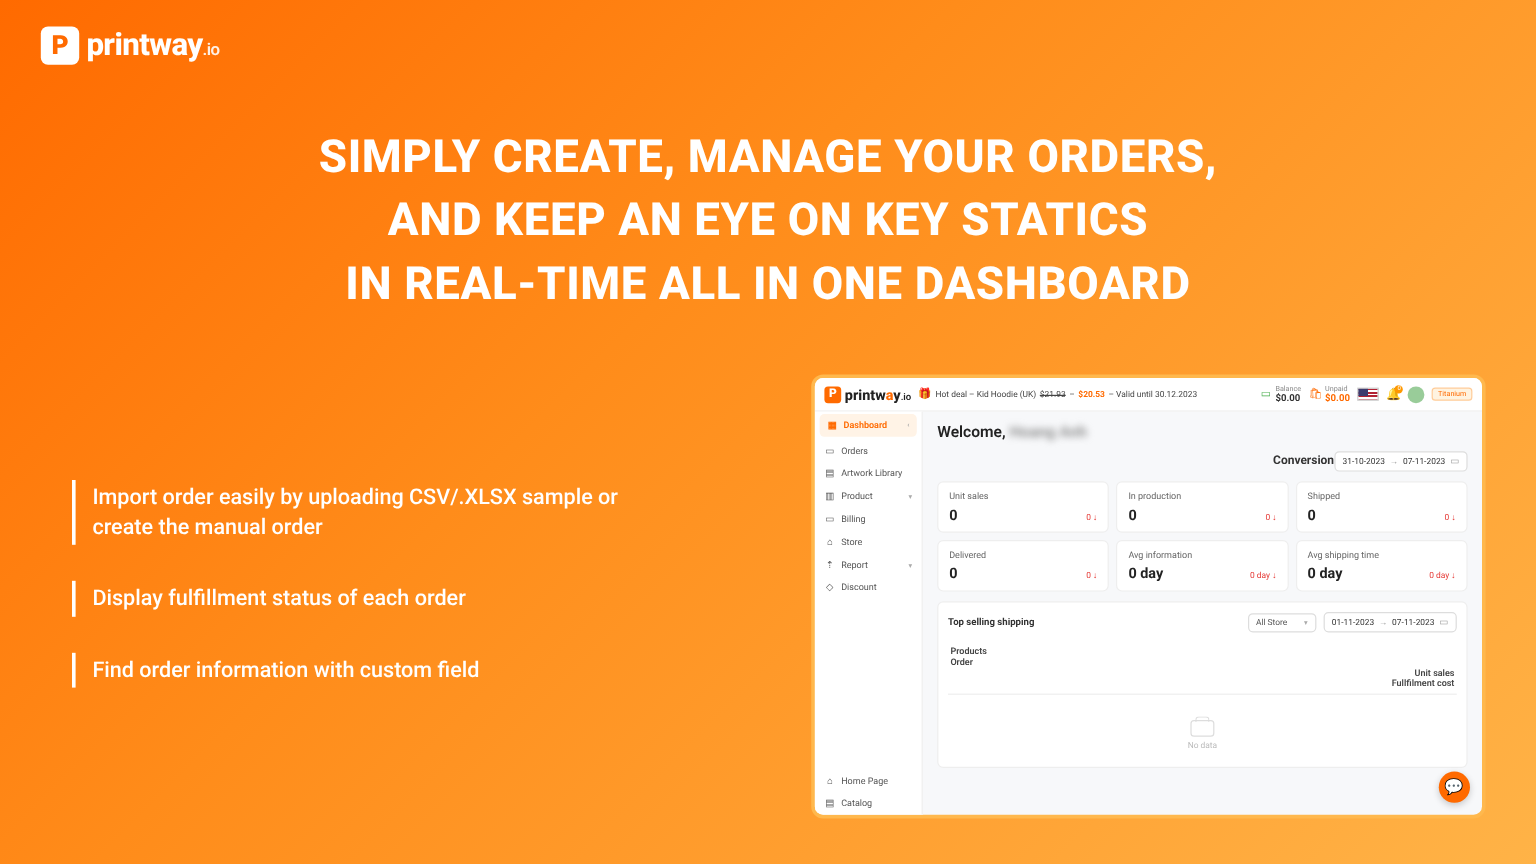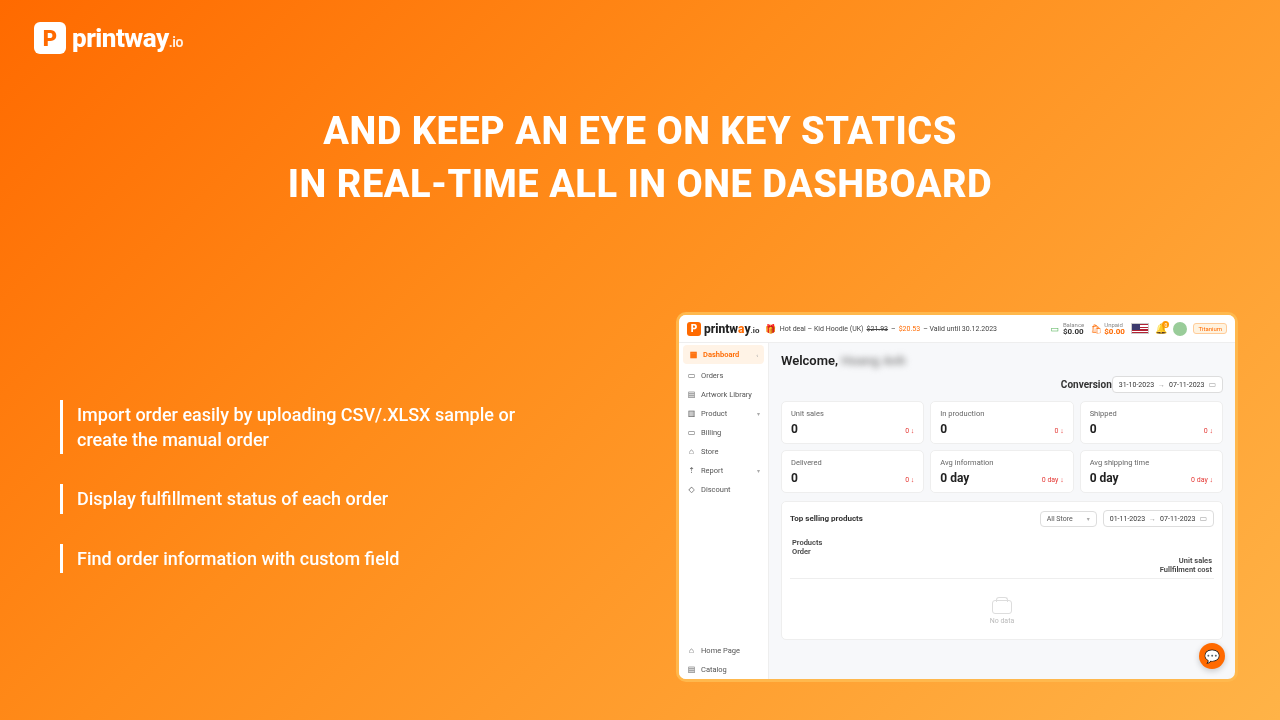--- a/index.html
+++ b/index.html
@@ -17,21 +17,21 @@
 .app { position: absolute; right: 42px; top: 312px; width: 562px; height: 370px; background: #f7f8fa; border: 3px solid #ffb84d; border-radius: 10px; overflow: hidden; font-size: 8px; color: #333; display: flex; flex-direction: column; }
 .app-header { height: 28px; background: #fff; border-bottom: 1px solid #eee; display: flex; align-items: center; padding: 0 8px; gap: 6px; }
 .app-logo { display: flex; align-items: center; gap: 3px; }
 .app-logo .mark { width: 14px; height: 14px; background: #ff6a00; border-radius: 3px; display: flex; align-items: center; justify-content: center; color:#fff; font-weight:900; font-size:10px;}
 .app-logo .t { font-weight: 800; font-size: 12px; color:#222;}
 .app-logo .t .o { color:#ff6a00;}
 .app-logo .t .io2 { font-size:8px; font-weight:600;}
 .deal { display:flex; align-items:center; gap:3px; font-size:7px; color:#444;}
 .deal .gift { font-size:9px;}
 .deal .price1 { text-decoration: line-through; }
-.deal .price2 { color:#ff6a00; font-weight:400;}
+.deal .price2 { color:#ff6a00; font-weight:700;}
 .header-right { margin-left:auto; display:flex; align-items:center; gap:6px;}
 .bal-box { display:flex; align-items:center; gap:2px;}
 .bal-box .lbl { font-size:6px; color:#888; line-height:1;}
 .bal-box .val { font-size:8px; font-weight:700; line-height:1;}
 .bal-box .col { display:flex; flex-direction:column; align-items:flex-start;}
 .bal-icon { width:12px; height:12px; display:flex; align-items:center; justify-content:center; font-size:9px;}
 .flag { width:18px; height:11px; background:linear-gradient(to bottom, #b22234 0%, #b22234 15%, #fff 15%, #fff 30%, #b22234 30%, #b22234 45%, #fff 45%, #fff 60%, #b22234 60%, #b22234 75%, #fff 75%, #fff 90%, #b22234 90%); position:relative; border:0.5px solid #ccc;}
 .flag::before{content:"";position:absolute;top:0;left:0;width:8px;height:6px;background:#3c3b6e;}
 .bell { position:relative; font-size:10px; color:#666;}
 .bell .dot { position:absolute; top:-2px; right:-2px; width:7px; height:7px; background:#ff9800; border-radius:50%; font-size:5px; color:#fff; display:flex; align-items:center; justify-content:center;}
@@ -82,20 +82,21 @@
 </head>
 <body>
 
 <div class="bg">
   <div class="logo-main">
     <div class="logo-mark">P</div>
     <div class="logo-text"><span>printway</span><span class="io">.io</span></div>
   </div>
 
   <div class="headline">
+    <div>SIMPLY CREATE, MANAGE YOUR ORDERS,</div>
     <div>AND KEEP AN EYE ON KEY STATICS</div>
     <div>IN REAL-TIME ALL IN ONE DASHBOARD</div>
   </div>
 
   <div class="features">
     <div class="feature">Import order easily by uploading CSV/.XLSX sample or create the manual order</div>
     <div class="feature">Display fulfillment status of each order</div>
     <div class="feature">Find order information with custom field</div>
   </div>
 
@@ -242,21 +243,21 @@
               <div class="lbl">Avg shipping time</div>
               <div class="row">
                 <div class="val">0 day</div>
                 <div class="delta">0 day ↓</div>
               </div>
             </div>
           </div>
 
         <div class="top-section">
           <div class="top-head">
-            <div class="top-title">Top selling products</div>
+            <div class="top-title">Top selling shipping</div>
             <div class="store-select">
               <span>All Store</span>
                 <span class="chev">▾</span>
             </div>
             <div class="date-range">
               <span>01-11-2023</span>
                 <span class="arrow">→</span>
                 <span>07-11-2023</span>
               <span class="cal">▭</span>
             </div>

